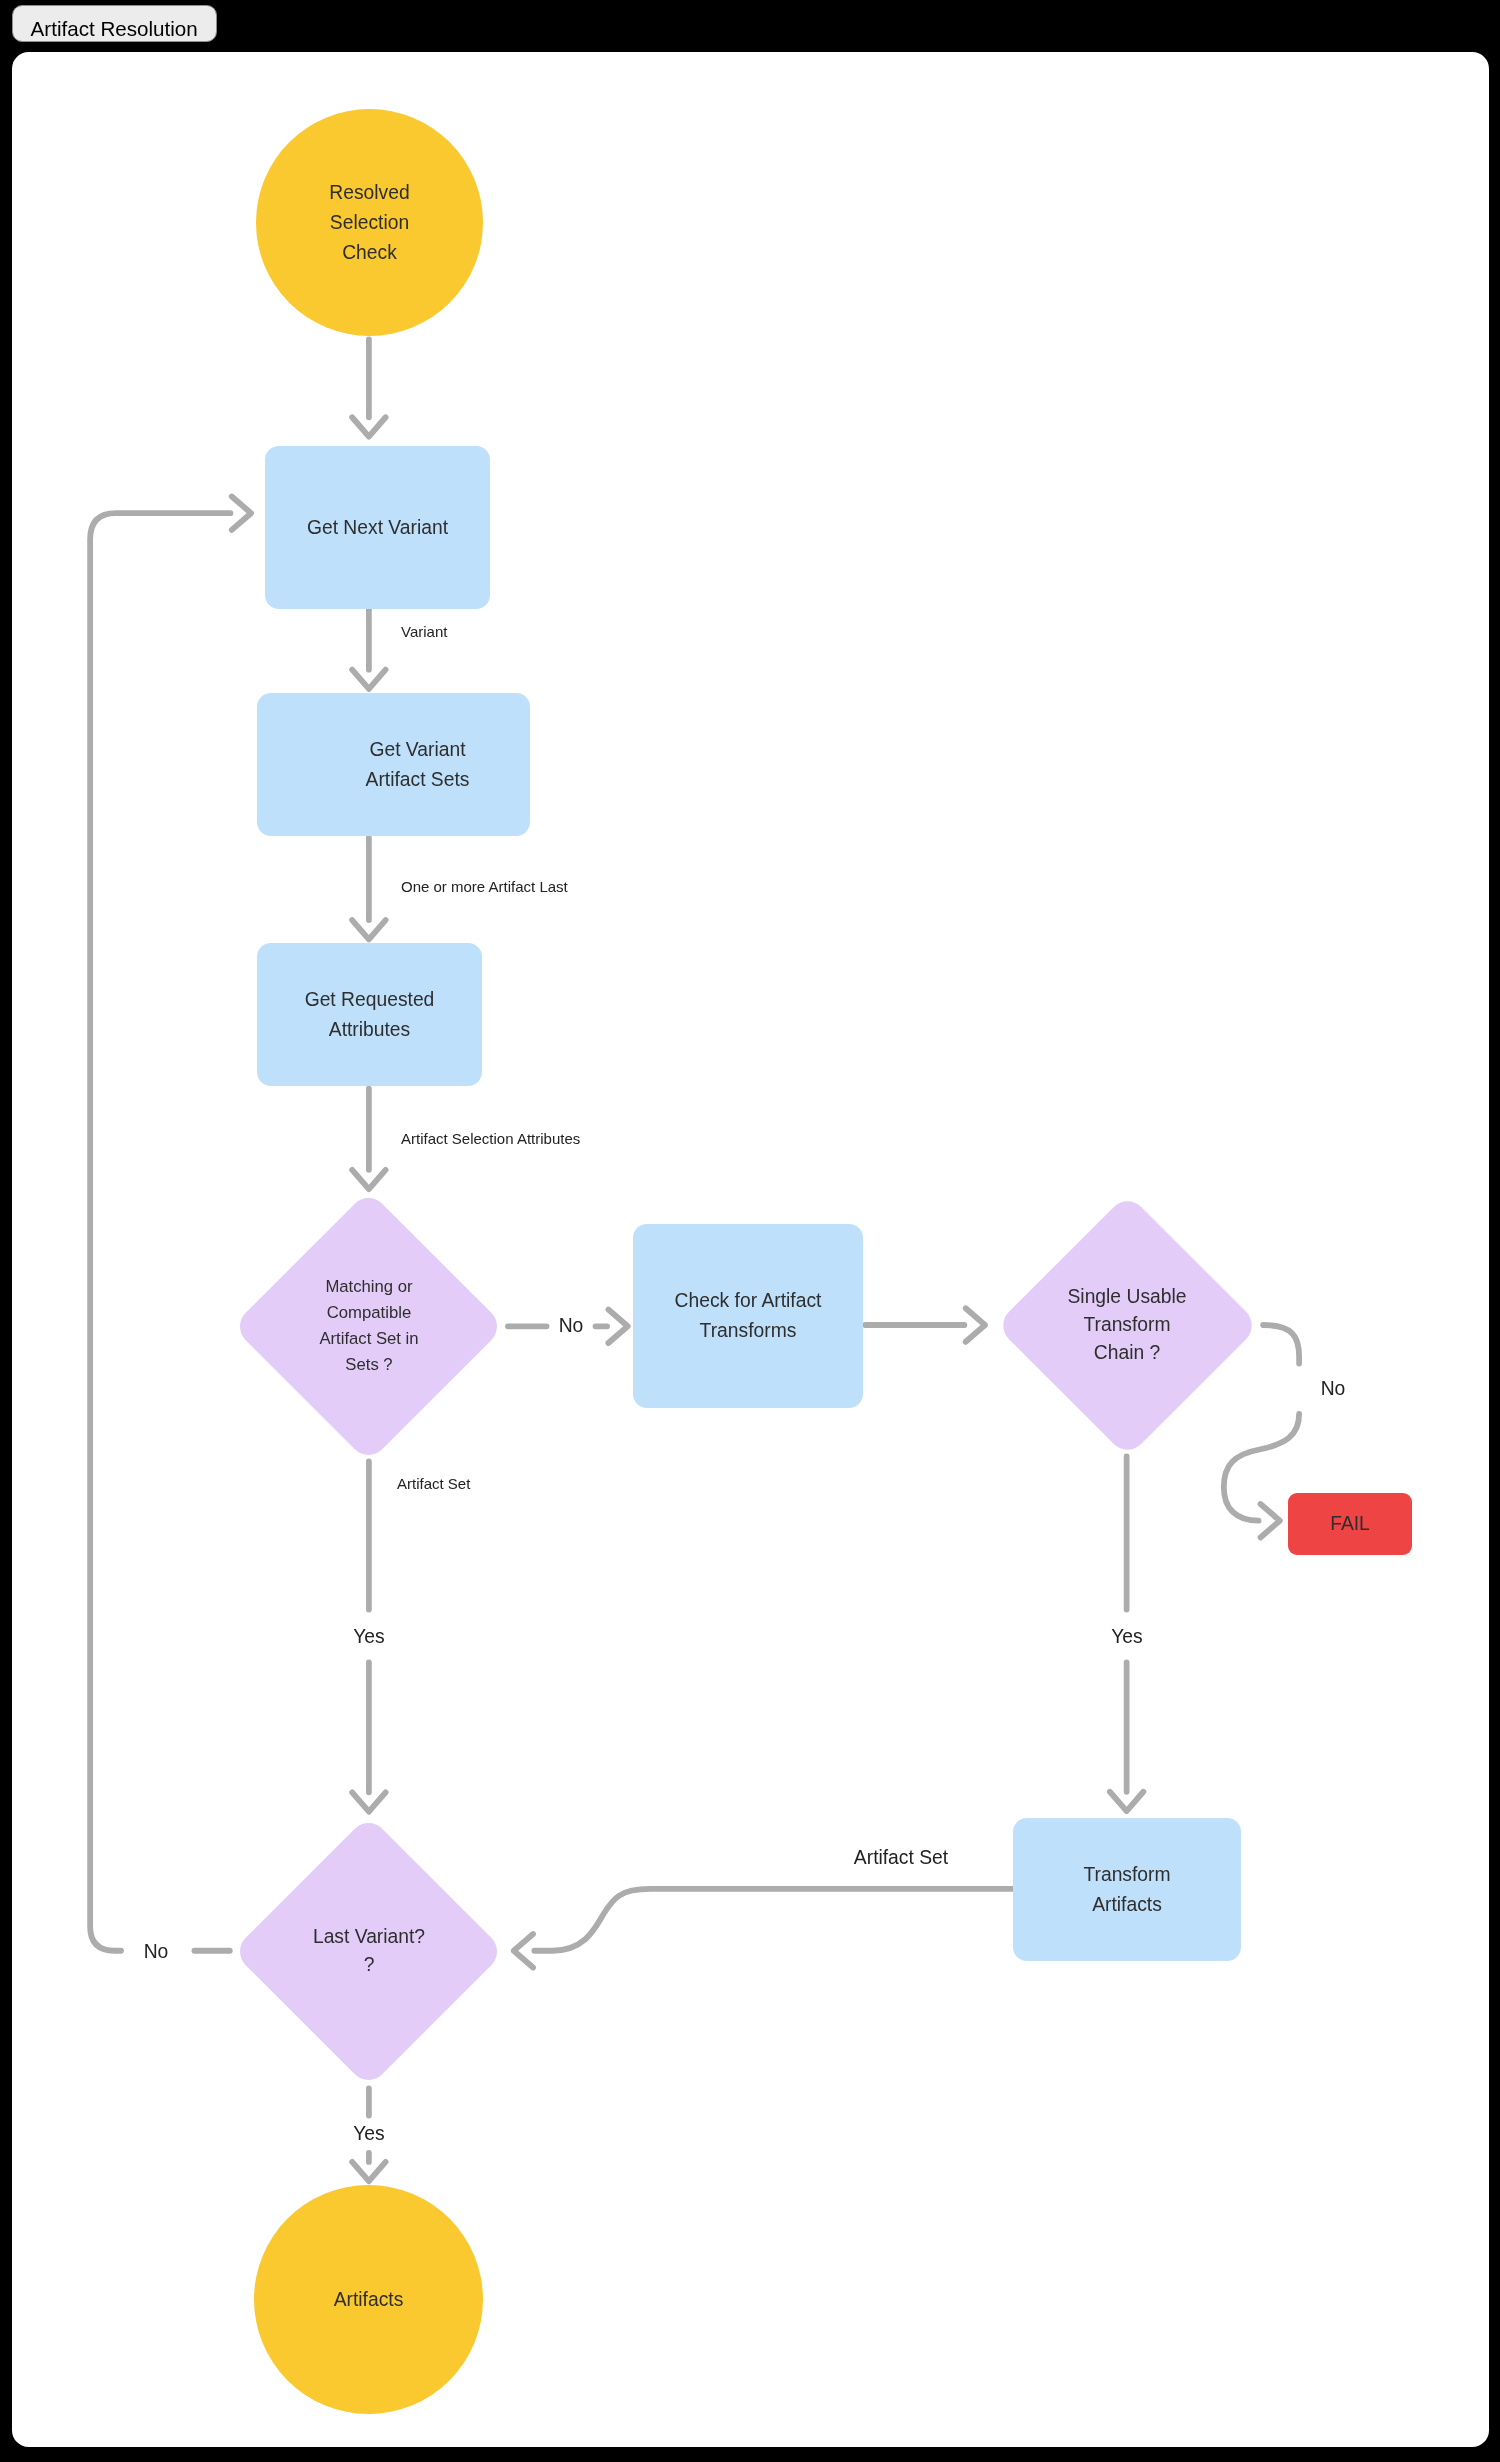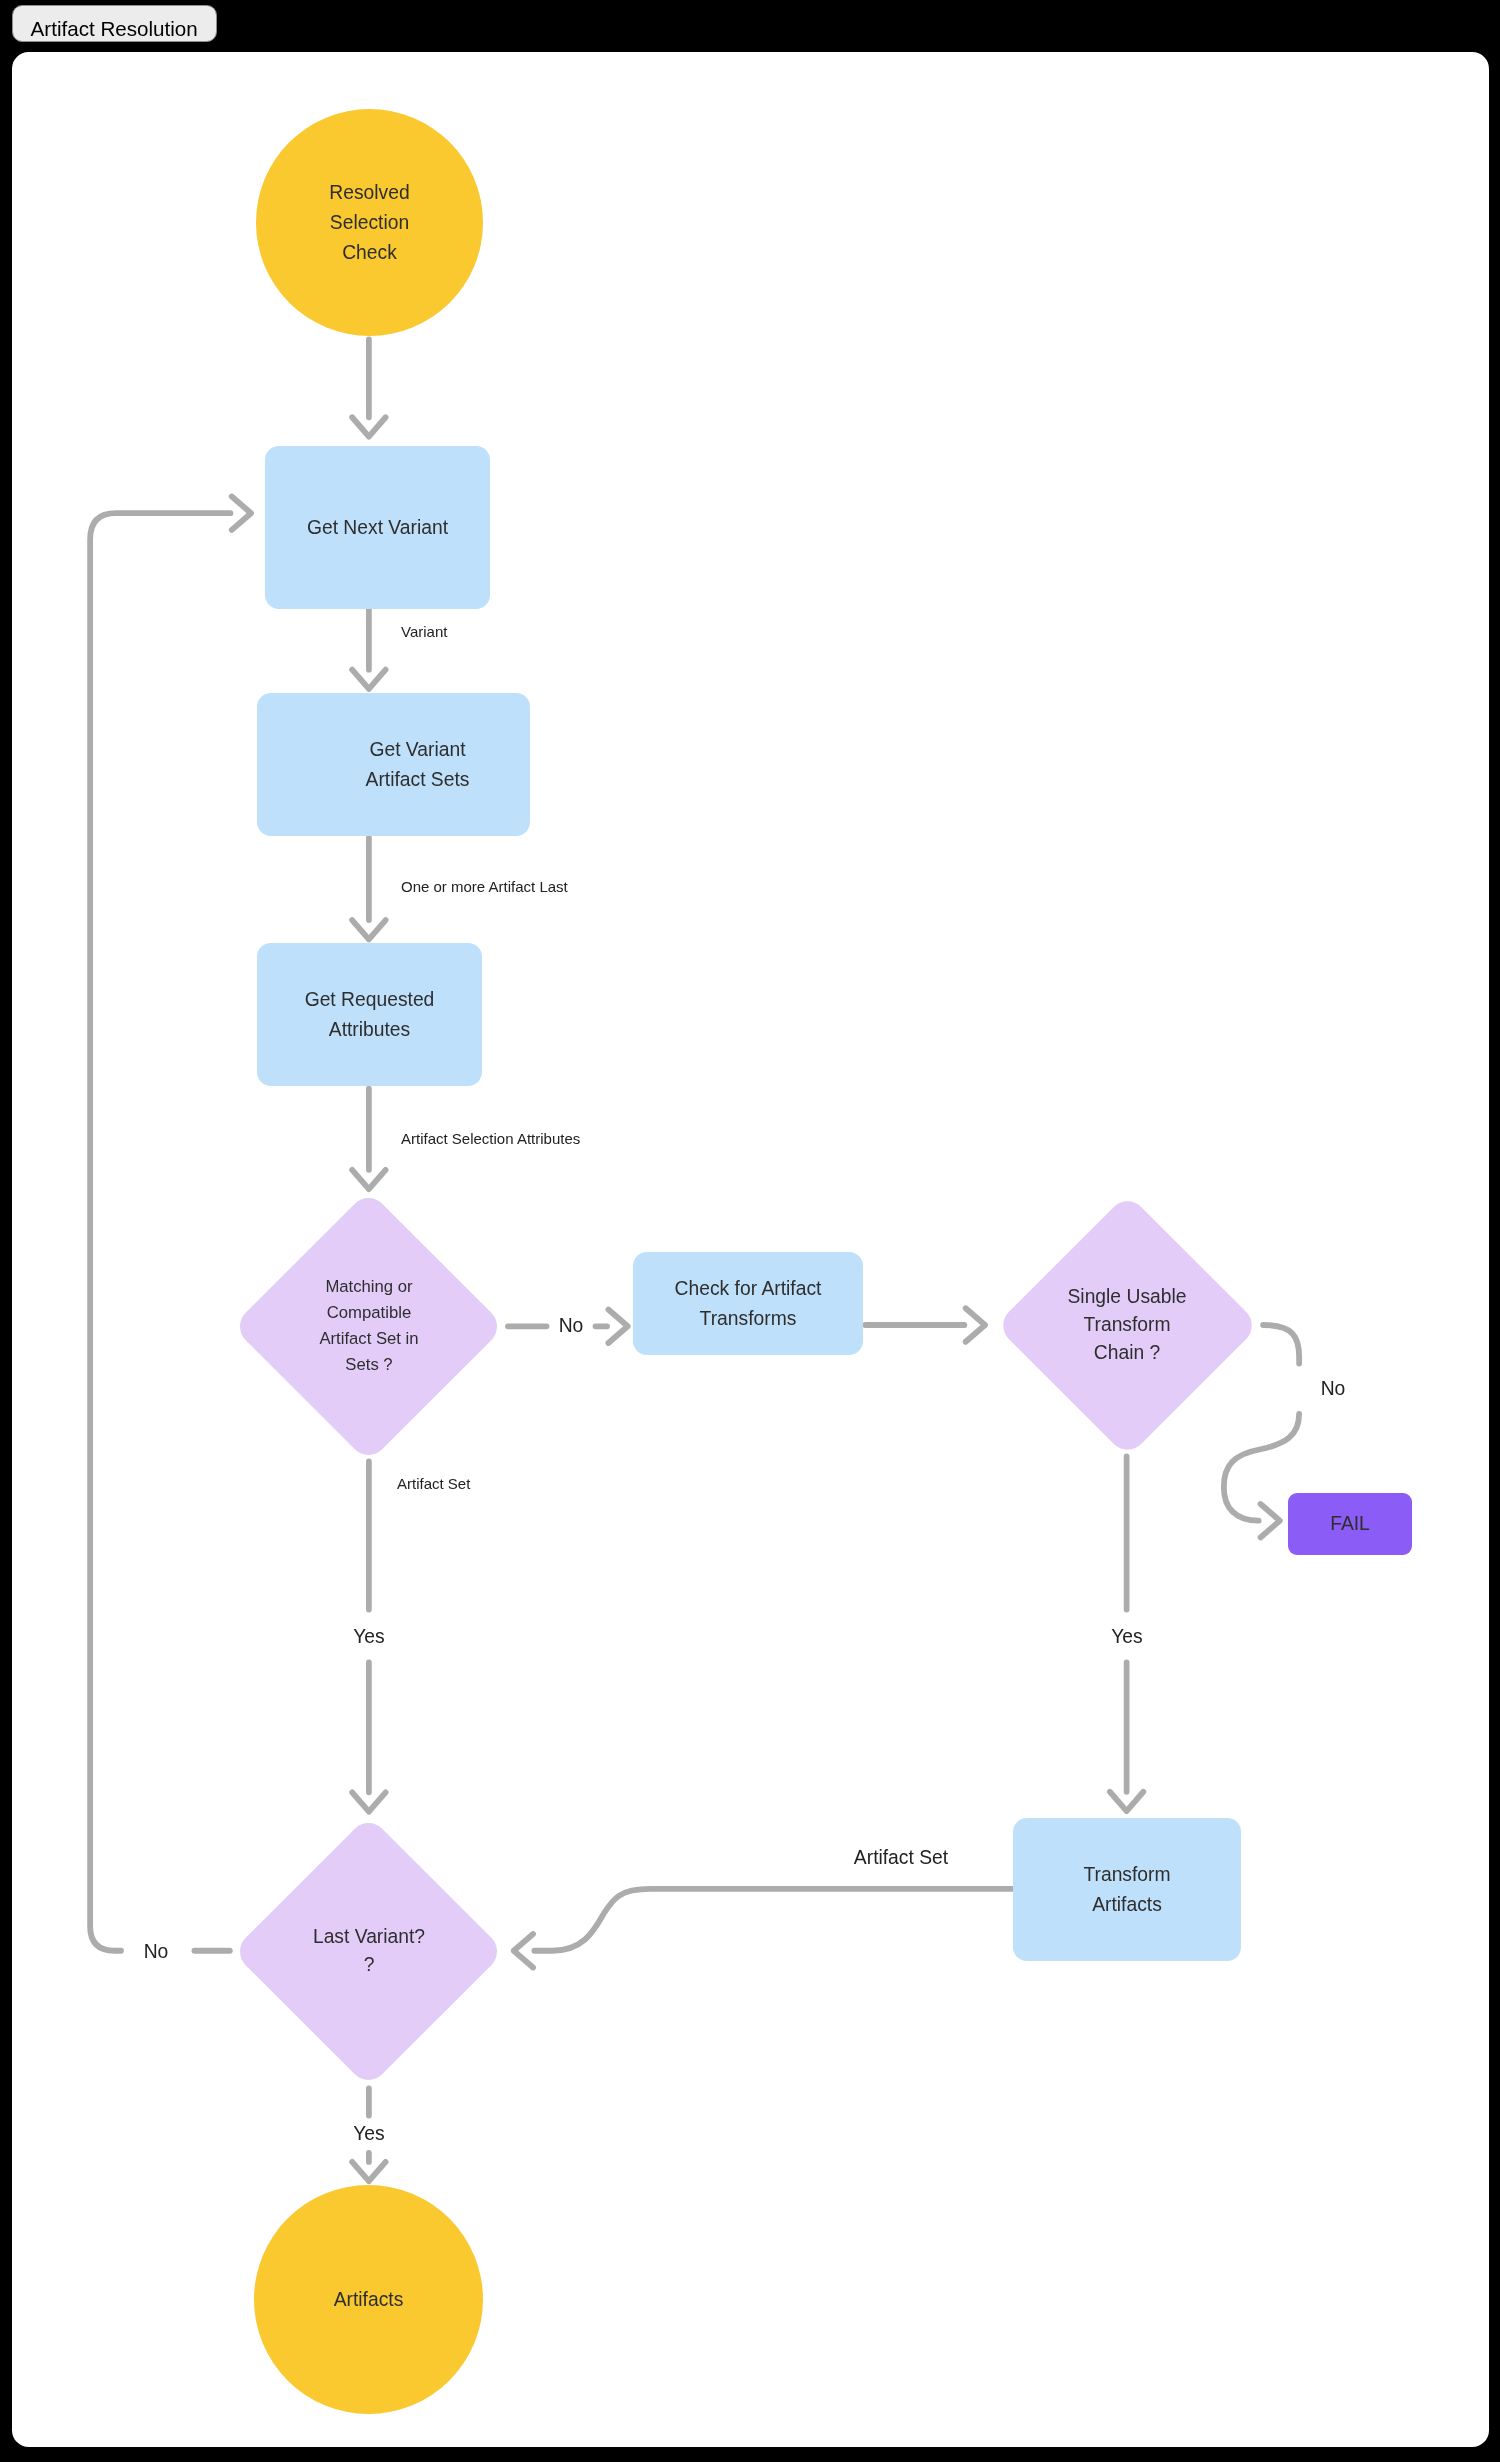--- a/index.html
+++ b/index.html
@@ -25,21 +25,21 @@
     stroke-linecap:round; stroke-linejoin:round;
   }
   .node {
     position:absolute; display:flex; flex-direction:column;
     align-items:center; justify-content:center;
     color:#2e2e2e; font-size:19.3px; line-height:30px; text-align:center;
     z-index:2;
   }
   .rect   { background:#bee0fa; border-radius:14px; }
   .terminal { background:#fac82f; border-radius:50%; }
-  .failbox  { background:#8b5cf6; border-radius:9px; }
+  .failbox  { background:#ef4444; border-radius:9px; }
   .dshape {
     position:absolute; background:#e3cdf8; border-radius:19.3px;
     transform:rotate(45deg); z-index:2;
   }
   .dtext {
     position:absolute; transform:translate(-50%,-50%); text-align:center;
     color:#2e2e2e; font-size:19.3px; line-height:28px; z-index:3;
   }
   .dtext.sm { font-size:16.7px; line-height:26px; }
   .clabel {
@@ -97,21 +97,21 @@
 </div>
 
 <div class="dshape" style="left:272px; top:1230px; width:193px; height:193px;"></div>
 <div class="dtext sm" style="left:369px; top:1326px; width:148px;">
   <div>Matching or</div>
   <div>Compatible</div>
   <div>Artifact Set in</div>
   <div>Sets ?</div>
 </div>
 
-<div class="node rect" style="left:633px; top:1252px; width:230px; height:103px;align-items:center;">
+<div class="node rect" style="left:633px; top:1224px; width:230px; height:184px;align-items:center;">
   <div>Check for Artifact</div>
   <div>Transforms</div>
 </div>
 
 <div class="dshape" style="left:1034px; top:1232px; width:187px; height:187px;"></div>
 <div class="dtext" style="left:1127px; top:1325px; width:167px;">
   <div>Single Usable</div>
   <div>Transform</div>
   <div>Chain ?</div>
 </div>

